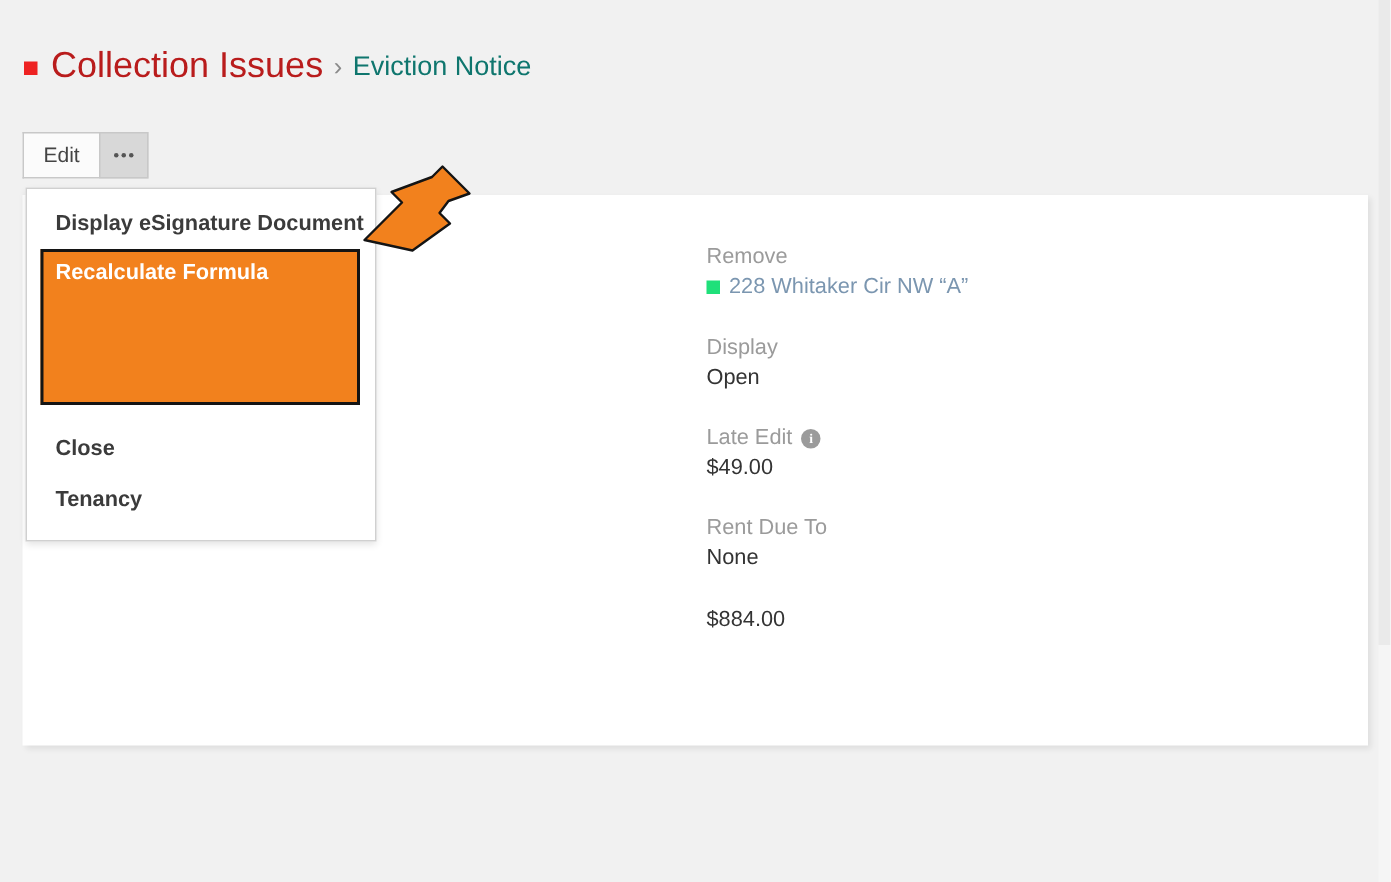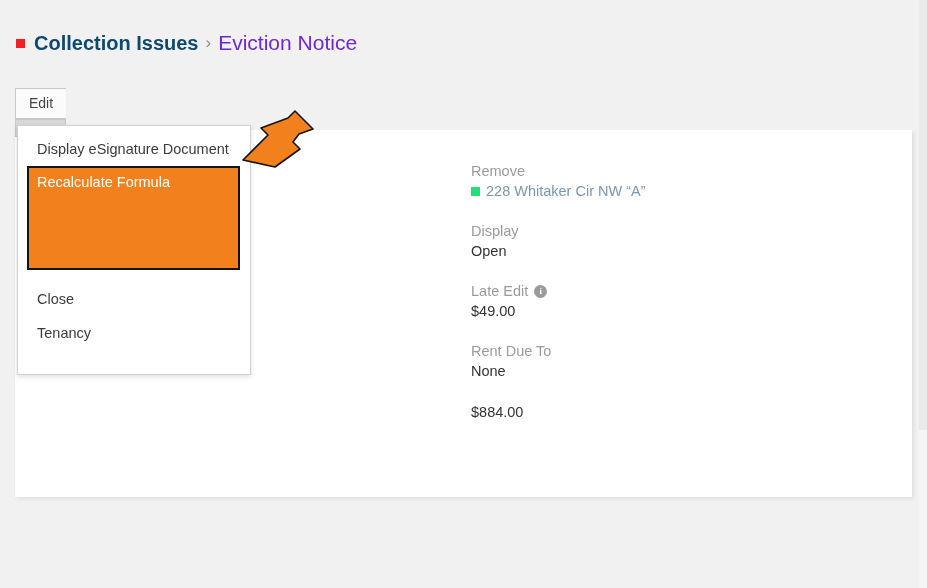--- a/index.html
+++ b/index.html
@@ -30,44 +30,42 @@
   .bc-square {
     width: 9px;
     height: 9px;
     background: #ee2222;
     display: inline-block;
     margin-right: 9px;
     position: relative;
     top: 1px;
   }
   .bc-link {
-    color: #0c4a6e;
+    color: #b91c1c;
     text-decoration: none;
-    font-size: 20px;
-    font-weight: bold;
+    font-size: 24px;
   }
   .bc-sep {
     color: #8a8a8a;
     margin: 0 7px;
     font-size: 17px;
   }
   .bc-current {
-    color: #6d28d9;
-    font-size: 21px;
+    color: #0f766e;
+    font-size: 18px;
   }
 
   
   .toolbar {
     position: absolute;
     left: 15px;
     top: 88px;
     display: flex;
     align-items: stretch;
     z-index: 40;
-    flex-direction: column;
   }
   .btn-edit {
     background: #fbfbfb;
     border: 1px solid #c8c8c8;
     border-right: none;
     color: #444444;
     font-size: 14px;
     padding: 6px 13px 7px 13px;
     line-height: 16px;
     cursor: pointer;
@@ -100,22 +98,23 @@
   
   .menu {
     position: absolute;
     left: 17px;
     top: 125px;
     width: 232px;
     background: #ffffff;
     border: 1px solid #d0d0d0;
     box-shadow: 0 2px 5px rgba(0,0,0,0.12);
     z-index: 50;
-    padding: 6px 0 24px 0;
+    padding: 6px 0 10px 0;
     box-sizing: content-box;
+    font-weight: bold;
   }
   .menu-item {
     font-size: 14.5px;
     color: #3b3b3b;
     padding: 9px 10px 9px 19px;
     line-height: 16px;
     cursor: pointer;
     white-space: nowrap;
   }
   .menu-item.highlight {

